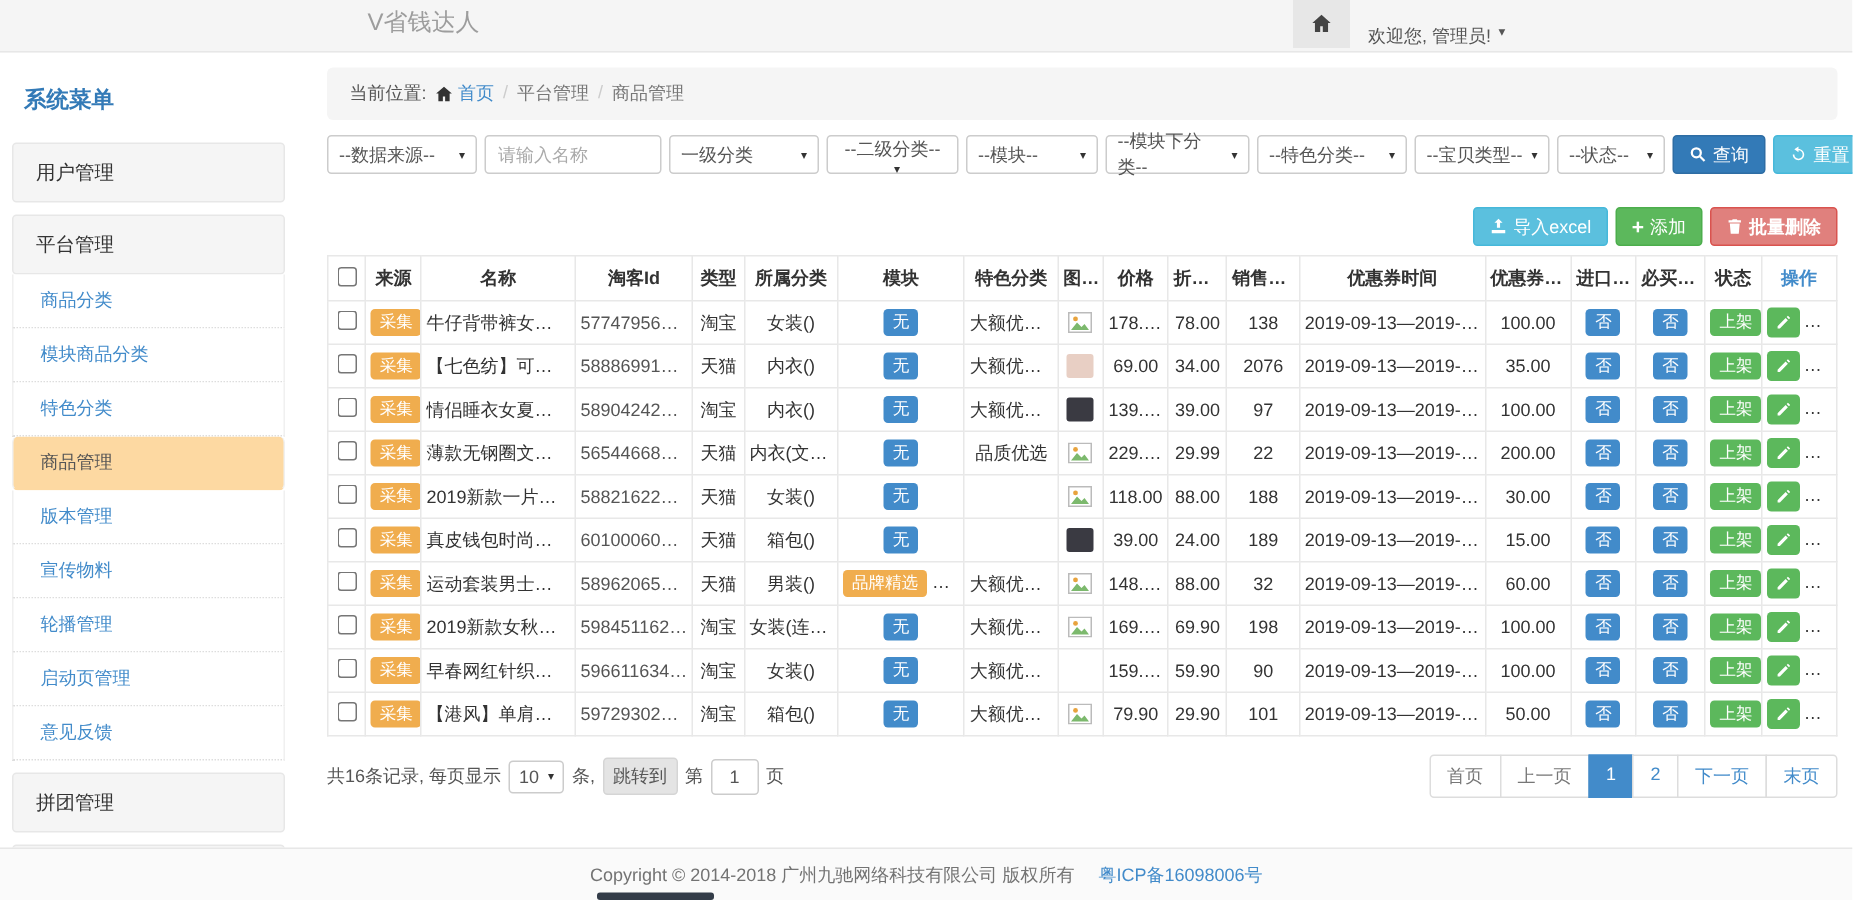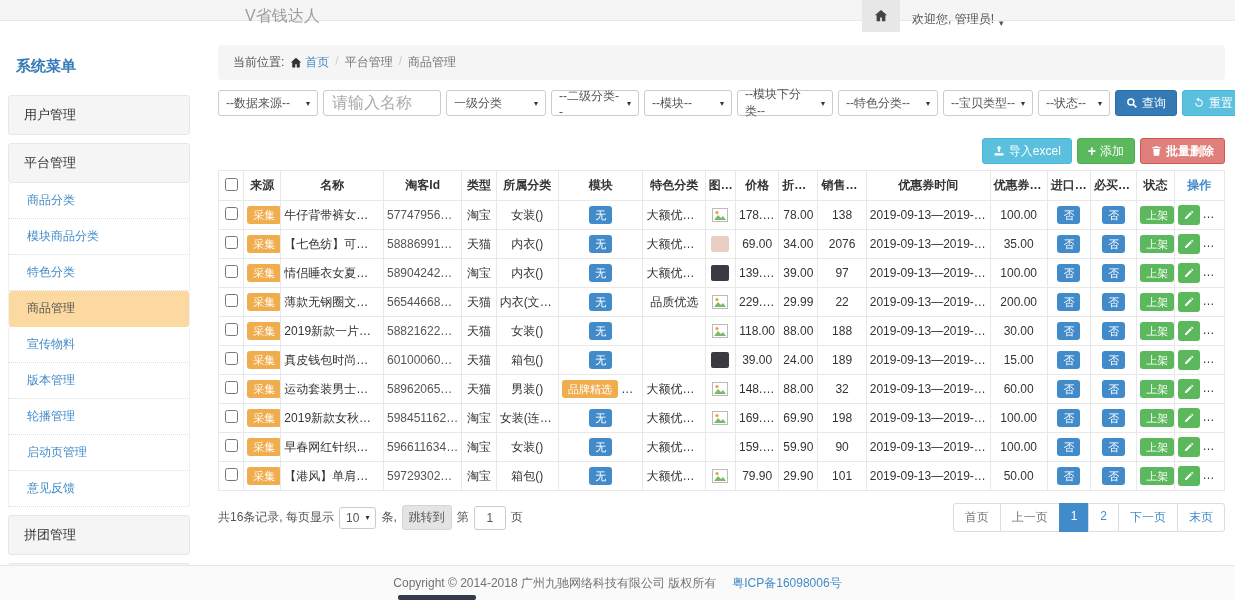--- a/index.html
+++ b/index.html
@@ -2,27 +2,27 @@
 <html><head>
 <meta charset="utf-8">
 <style>
   * { box-sizing: border-box; margin: 0; padding: 0; }
   html,body { width:1235px; height:600px; overflow:hidden; }
   body {
     font-family: "Liberation Sans", "DejaVu Sans", sans-serif;
     font-size: 12px; color:#333; background:#fff; position:relative;
   }
   
-  .topbar { position:absolute; top:0; left:0; right:0; height:21px;
+  .topbar { position:absolute; top:0; left:0; right:0; height:35px;
     background:#f5f5f5; border-bottom:1px solid #e7e7e7; z-index:10; }
   .topbar-title { position:absolute; left:245px; top:0; line-height:32px;
     font-size:16px; color:#9d9d9d; }
   .topbar-right { position:absolute; left:862px; top:0; height:32px; display:flex; align-items:stretch; }
   .home-box { width:38px; background:#e7e7e7; display:flex; align-items:center; justify-content:center; cursor:pointer; }
-  .welcome { display:flex; align-items:flex-end; gap:5px; padding:4px 12px; color:#555; cursor:pointer; }
+  .welcome { display:flex; align-items:flex-start; gap:5px; padding:16px 12px; color:#555; cursor:pointer; }
   .caret { font-size:9px; color:#555; }
   
   .sidebar { position:absolute; top:47px; left:8px; width:182px; z-index:1; }
   .sidebar-title { color:#337ab7; font-weight:bold; font-size:15px; padding:10px 10px 11px 8px; }
   .menu-group { background:#f5f5f5; border:1px solid #e7e7e7; border-radius:3px;
     padding:10px 15px; margin-top:8px; color:#333; font-size:13px; cursor:pointer; }
   .menu-sub { background:#fff; border-bottom:1px dotted #ddd; border-left:1px solid #f0f0f0; border-right:1px solid #f0f0f0;
     padding:9px 19px 9px 18px; color:#428bca; font-size:12px; cursor:pointer; }
   .menu-sub.active { background:#fdd9a2; border-radius:4px; color:#555; border-bottom:1px dotted transparent; }
   
@@ -30,21 +30,21 @@
   .breadcrumb { background:#f5f5f5; border-radius:4px; padding:9px 15px; color:#777;
     display:flex; gap:6px; }
   .crumb-prefix { color:#555; }
   .crumb-home { color:#428bca; cursor:pointer; display:flex; align-items:center; gap:3px; }
   .crumb-sep { color:#ccc; }
   
   .filter-row { margin-top:10px; display:flex; align-items:center; gap:5px; }
   .fselect { height:26px; border:1px solid #ccc; border-radius:3px; background:#fff;
     display:flex; align-items:center; justify-content:space-between; padding:0 7px; color:#555; cursor:pointer; flex:0 0 auto; }
   .fcaret { font-size:8px; color:#333; margin-left:6px; }
-  .finput { height:26px; border:1px solid #ccc; border-radius:3px; padding:0 8px; width:118px; color:#555; font-size:16px; }
+  .finput { height:26px; border:1px solid #ccc; border-radius:3px; padding:0 8px; width:118px; color:#555; font-size:12px; }
   .finput::placeholder { color:#aaa; }
   .btn { height:26px; border-radius:3px; color:#fff; font-size:12px; padding:0 10px;
     display:inline-flex; align-items:center; gap:4px; border:1px solid transparent; cursor:pointer; white-space:nowrap; }
   .btn-primary { background:#337ab7; border-color:#2e6da4; }
   .btn-info    { background:#5bc0de; border-color:#46b8da; }
   .btn-success { background:#5cb85c; border-color:#4cae4c; }
   .btn-danger  { background:#e0807d; border-color:#d9534f;font-weight:bold; }
   .btn .plus { font-weight:bold; font-size:14px; line-height:1; }
   
   .toolbar { margin-top:22px; display:flex; justify-content:flex-end; gap:5px; }
@@ -112,22 +112,22 @@
 
 <aside class="sidebar">
   <div class="sidebar-title">系统菜单</div>
   <nav id="sidebar-menu">
       <div class="menu-group">用户管理</div>
       <div class="menu-group">平台管理</div>
       <div class="menu-sub">商品分类</div>
       <div class="menu-sub">模块商品分类</div>
       <div class="menu-sub">特色分类</div>
       <div class="menu-sub active">商品管理</div>
+      <div class="menu-sub">版本管理</div>
       <div class="menu-sub">宣传物料</div>
-      <div class="menu-sub">版本管理</div>
       <div class="menu-sub">轮播管理</div>
       <div class="menu-sub">启动页管理</div>
       <div class="menu-sub">意见反馈</div>
       <div class="menu-group">拼团管理</div>
       <div class="menu-group">省惠快报</div>
     </nav>
 </aside>
 
 <main class="content">
   <div class="breadcrumb">
@@ -146,21 +146,21 @@
     <span>商品管理</span>
   </div>
 
   <div class="filter-row">
     <div id="filter-controls" style="display:contents"><div class="fselect" style="width: 100px; text-align: center;">
           <span>--数据来源--</span>
           <span class="fcaret">▾</span>
         </div><input class="finput" placeholder="请输入名称" style="width: 118px;"><div class="fselect" style="width: 100px;">
           <span>一级分类</span>
           <span class="fcaret">▾</span>
-        </div><div class="fselect" style="width: 88px;">
+        </div><div class="fselect" style="width: 88px; flex-direction: column;">
           <span>--二级分类--</span>
           <span class="fcaret">▾</span>
         </div><div class="fselect" style="width: 88px;">
           <span>--模块--</span>
           <span class="fcaret">▾</span>
         </div><div class="fselect" style="width: 96px;">
           <span>--模块下分类--</span>
           <span class="fcaret">▾</span>
         </div><div class="fselect" style="width: 100px;">
           <span>--特色分类--</span>

